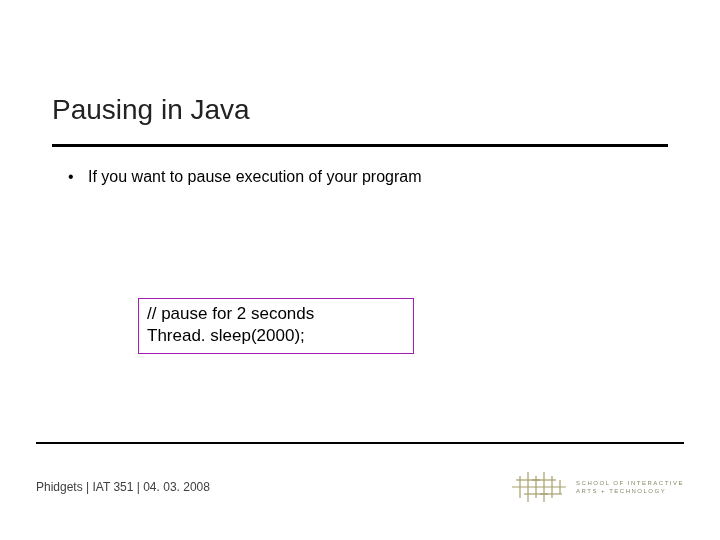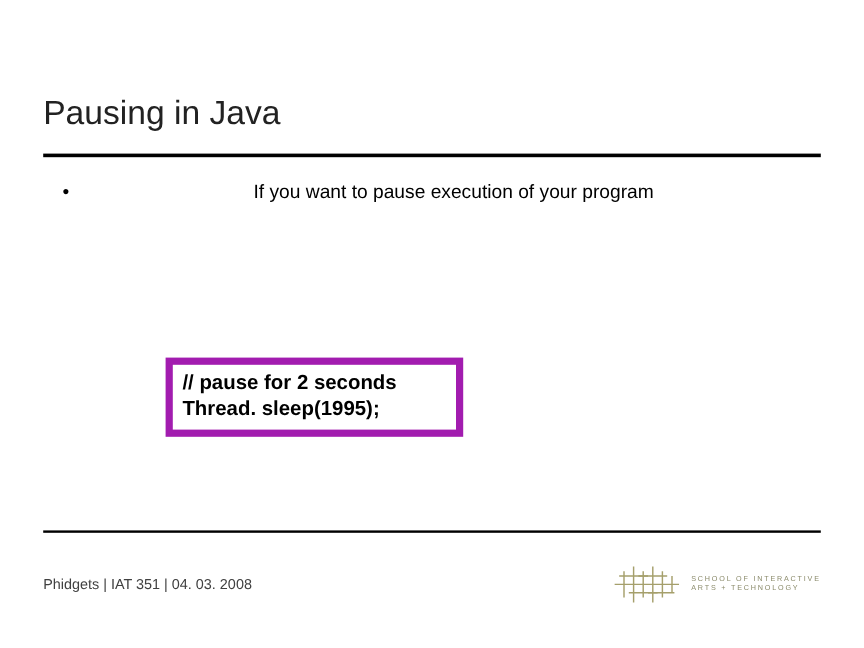--- a/index.html
+++ b/index.html
@@ -1,39 +1,38 @@
 <!DOCTYPE html>
 <html><head>
 <meta charset="utf-8">
 <style>
   * { margin: 0; padding: 0; box-sizing: border-box; }
   html, body { width: 720px; height: 540px; background: #fff; font-family: Arial, Helvetica, sans-serif; color: #000; }
   .slide {
     position: relative;
     width: 720px;
     height: 540px;
-    padding: 0;
+    padding: 16px;
   }
   .title-area {
     padding: 78px 36px 0 36px;
   }
   .title {
     font-size: 28px;
     font-weight: 400;
     color: #222;
     margin-bottom: 18px;
   }
   .rule-top {
     height: 3px;
     background: #000;
     margin-top: 10px;
   }
   .body-area {
     padding: 18px 36px 0 48px;
-    text-align: center;
   }
   ul.bullets {
     list-style: none;
     font-size: 16px;
     color: #000;
     line-height: 1.5;
   }
   ul.bullets li {
     position: relative;
     padding-left: 24px;
@@ -43,26 +42,25 @@
     content: "•";
     position: absolute;
     left: 4px;
     top: 0;
     font-size: 16px;
   }
   .code-box {
     position: absolute;
     left: 138px;
     top: 298px;
-    width: 248px;
-    border: 6px solid #a21caf;
+    width: 276px;
+    border: 1px solid #a21caf;
     padding: 4px 8px 6px 8px;
     font-size: 17px;
     line-height: 1.3;
-    font-weight: bold;
   }
   .rule-bottom {
     position: absolute;
     left: 36px;
     right: 36px;
     top: 442px;
     height: 2px;
     background: #000;
   }
   .footer {
@@ -100,21 +98,21 @@
   </div>
 
   <div class="body-area">
     <ul class="bullets">
       <li>If you want to pause execution of your program</li>
     </ul>
   </div>
 
   <div class="code-box">
     <div>// pause for 2 seconds</div>
-    <div>Thread. sleep(1995);</div>
+    <div>Thread. sleep(2000);</div>
   </div>
 
   <div class="rule-bottom"></div>
 
   <div class="footer">Phidgets  |  IAT 351  |  04. 03. 2008</div>
 
   <div class="logo">
     <span>
       <svg width="54" height="34" viewBox="0 0 54 34">
         <g stroke="#a59f6b" stroke-width="1.2" fill="none">

